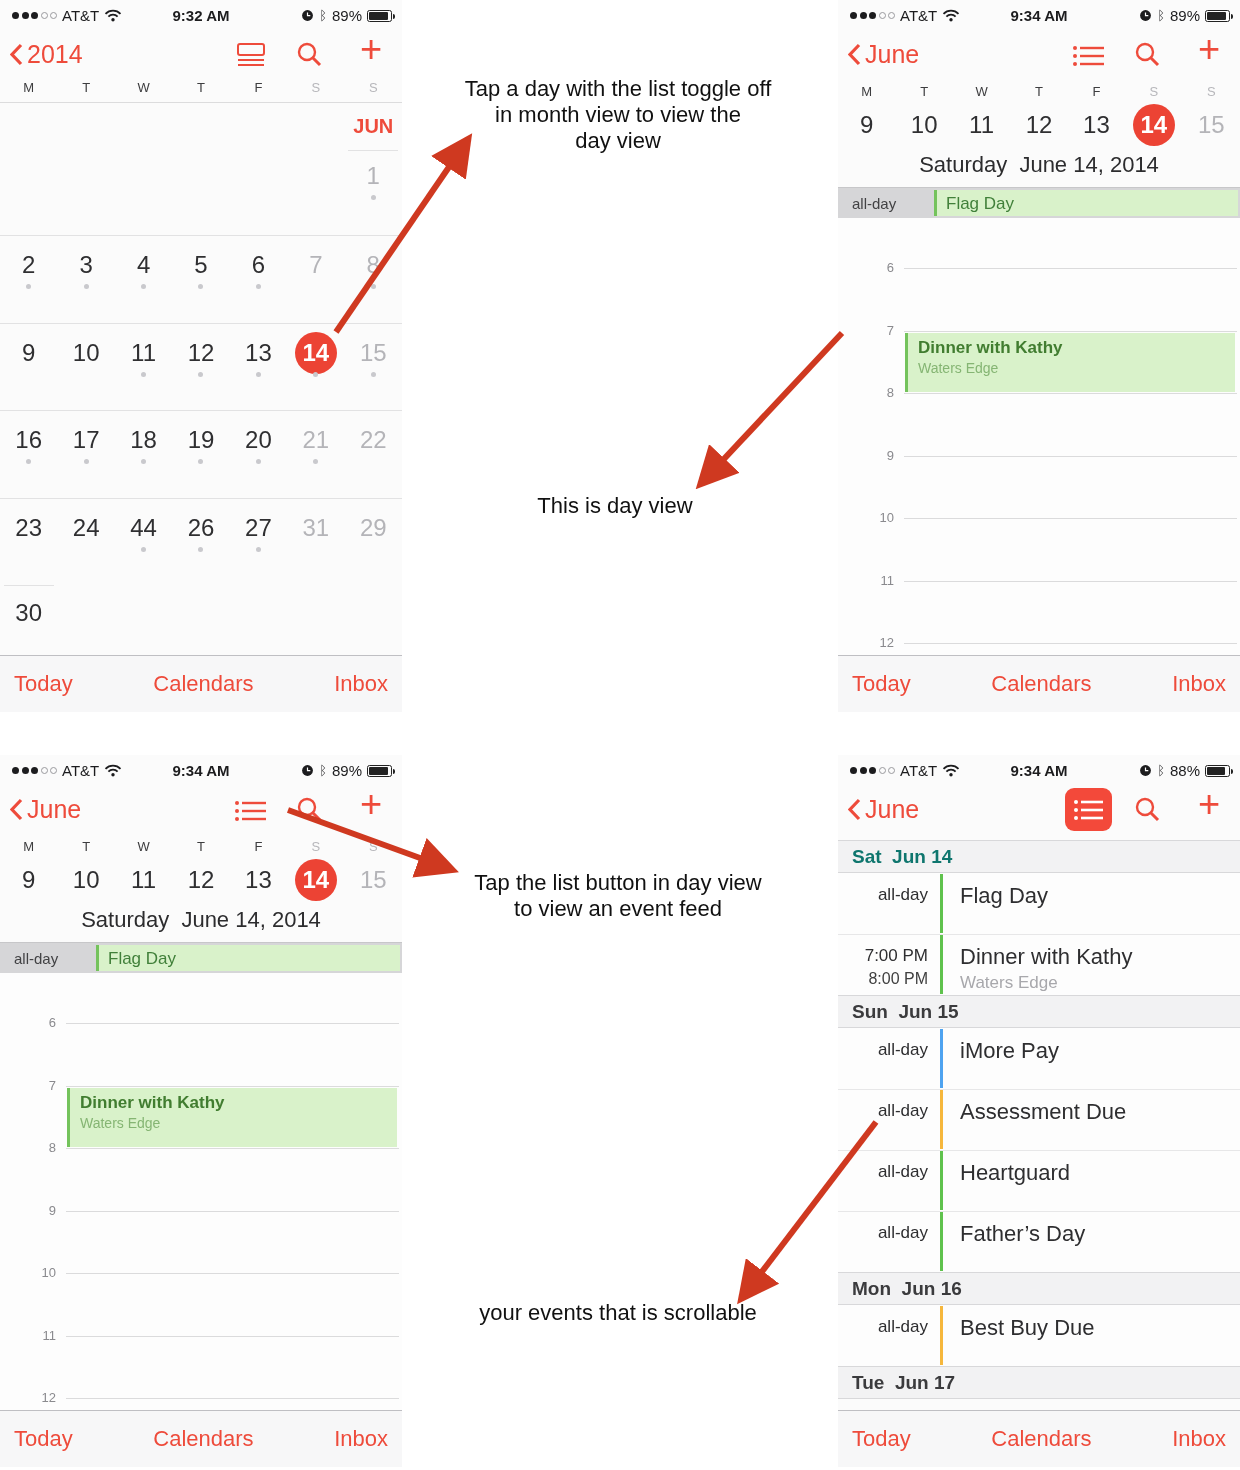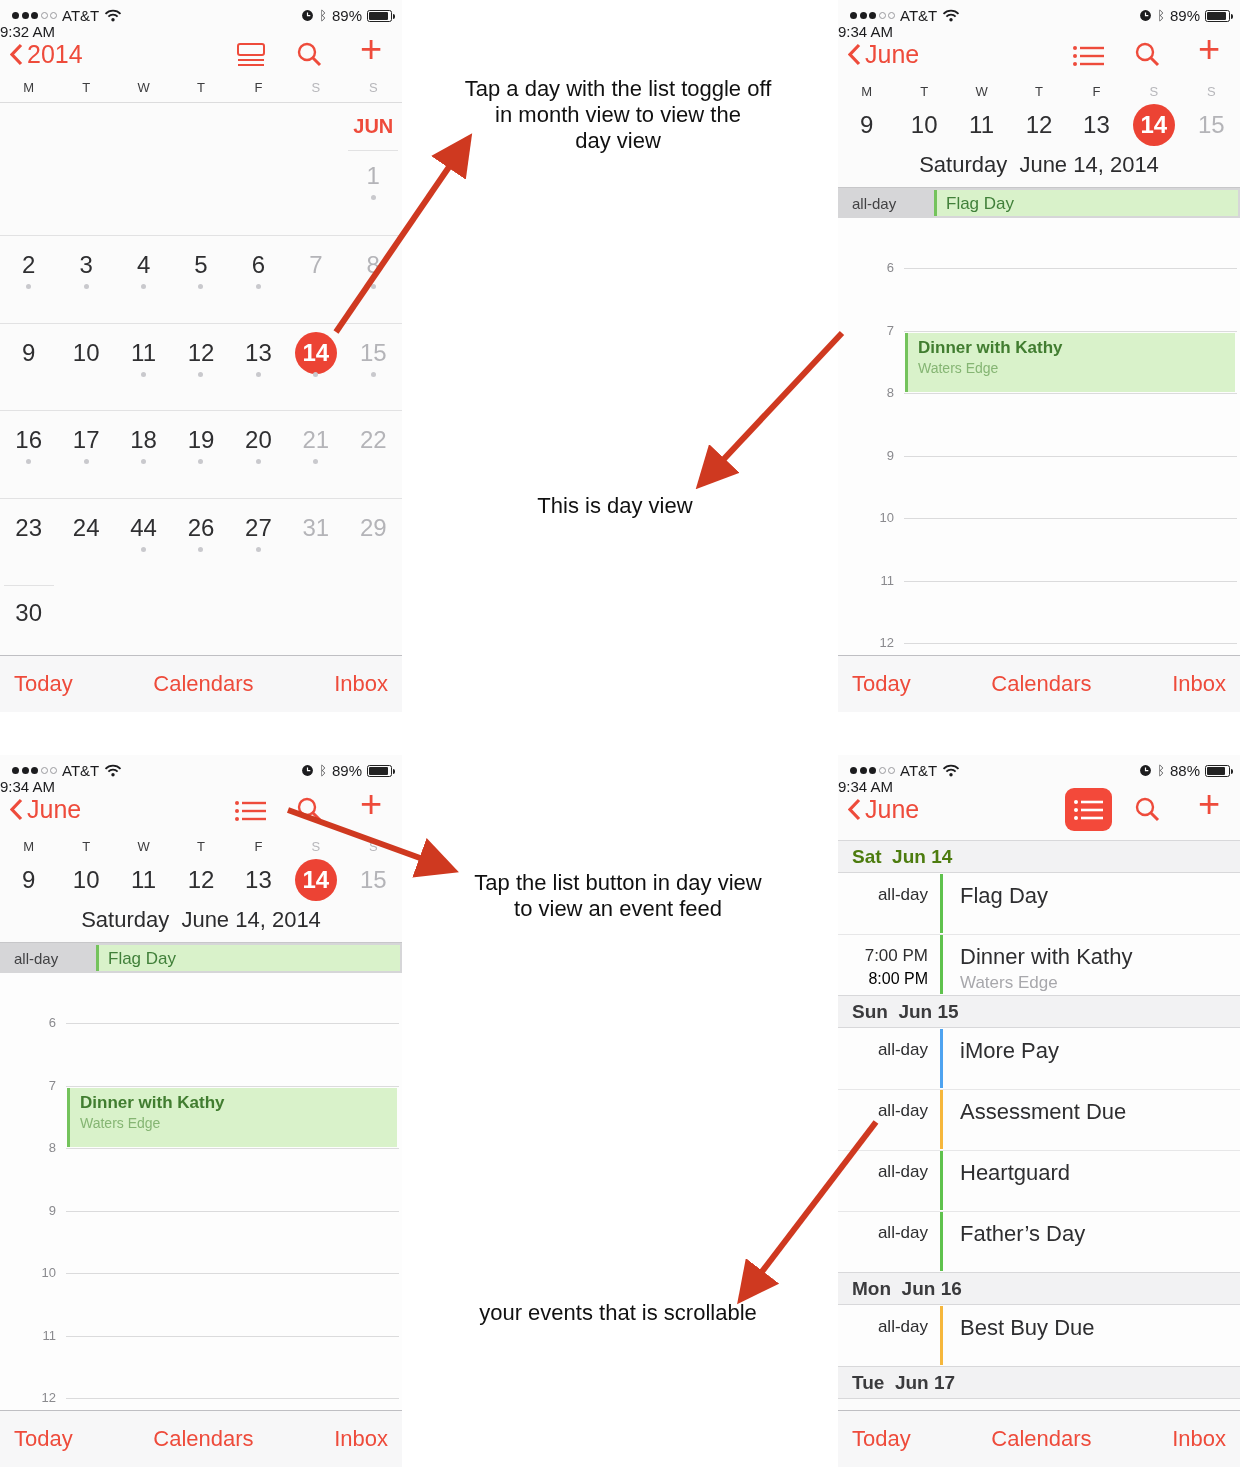--- a/index.html
+++ b/index.html
@@ -8,21 +8,21 @@
 
   .phone { position:absolute; width:402px; height:712px; background:#fbfbfb; }
 
   
   .statusbar { position:absolute; top:0; left:0; right:0; height:30px; font-size:15px; color:#1c1c1e; }
   .sleft { position:absolute; left:12px; top:7px; display:flex; align-items:center; gap:5px; }
   .sig { display:flex; gap:2.5px; align-items:center; }
   .sig i { width:7px; height:7px; border-radius:50%; background:#1c1c1e; display:block; }
   .sig i.off { background:transparent; border:1px solid #9a9a9e; }
   .carrier { font-size:15px; }
-  .stime { position:absolute; left:0; right:0; top:23px; text-align:left; font-weight:normal; }
+  .stime { position:absolute; left:0; right:0; top:7px; text-align:center; font-weight:bold; }
   .sright { position:absolute; right:10px; top:7px; display:flex; align-items:center; gap:5px; }
   .bt { font-size:13px; color:#3a3a3c; }
   .batt { position:relative; width:25px; height:12px; border:1px solid #222; border-radius:2.5px; padding:1px; }
   .batt i { display:block; height:100%; background:#222; border-radius:1px; }
   .batt:after { content:""; position:absolute; right:-4px; top:3px; width:2.5px; height:5px; background:#222; border-radius:0 2px 2px 0; }
 
   
   .nav { position:absolute; top:30px; left:0; right:0; height:52px; }
   .back { position:absolute; left:10px; top:10px; display:flex; align-items:center; gap:4px; color:#ee4b3b; font-size:25px; cursor:default; }
   .icon-list { position:absolute; left:229px; top:12px; }
@@ -73,25 +73,25 @@
   .devent .detitle { font-size:17px; font-weight:bold; color:#417d30; display:block; }
   .devent .deloc { font-size:14px; color:#85b573; display:block; margin-top:2px; }
 
   
   .toolbar { position:absolute; left:0; right:0; bottom:0; height:57px; background:#f7f7f8; border-top:1px solid #bfbfc3; display:flex; align-items:center; justify-content:space-between; padding:11px 14px; }
   .toolbar span { color:#ee4b3b; font-size:22px; }
 
   
   #feed-sections { position:absolute; top:85px; left:0; right:0; }
   .fhead { height:33px; background:#f2f2f3; border-top:1px solid #d8d8da; border-bottom:1px solid #d8d8da; line-height:32px; padding-left:14px; font-size:19px; font-weight:bold; color:#3b3b3d; white-space:pre; }
-  .fhead.today { color:#4d7c0f; }
+  .fhead.today { color:#0f766e; }
   .frow { height:61px; position:relative; background:#fdfdfd; }
   .frow + .frow { box-shadow: inset 0 1px 0 #e7e7e8; }
   .ftime { position:absolute; left:0; top:12px; width:90px; text-align:right; font-size:17px; color:#2e2e30; }
-  .ftime2 { top:36px; color:#000000; font-size:16px; }
+  .ftime2 { top:36px; color:#404040; font-size:16px; }
   .fbar { position:absolute; left:102px; top:1px; bottom:1px; width:3px; }
   .ftitle { position:absolute; left:122px; top:10px; font-size:22px; color:#2e2e30; }
   .fsub { position:absolute; left:122px; top:39px; font-size:17px; color:#a8a8ac; }
 
   
   .note { position:absolute; text-align:center; font-size:22px; font-weight:500; color:#111; line-height:26px; }
   #arrow-overlay { position:absolute; left:0; top:0; width:1240px; height:1470px; pointer-events:none; }
 
   svg.redic { display:block; }
 </style>

